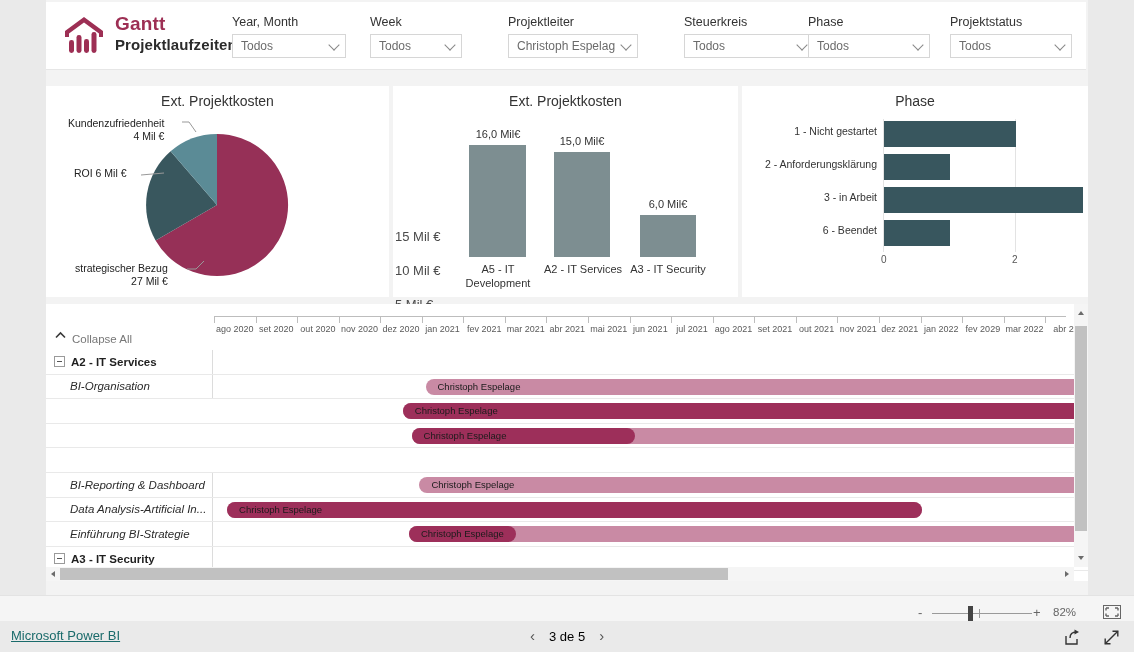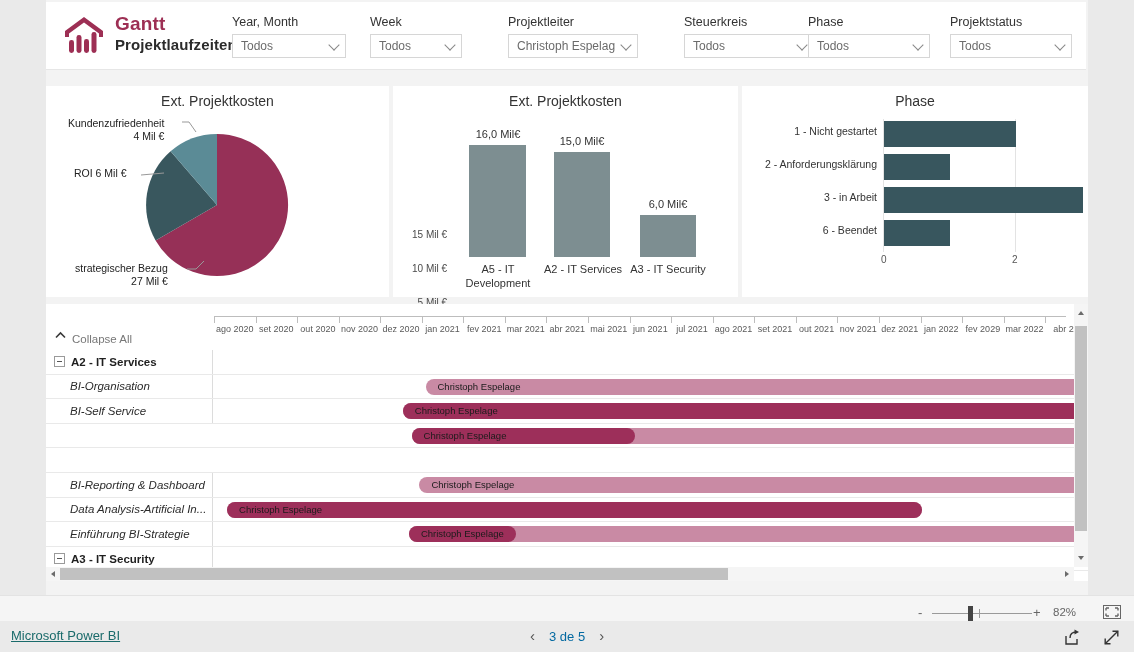--- a/index.html
+++ b/index.html
@@ -64,21 +64,21 @@
     text-align: center; font-size: 14px; color: #333;
   }
   .pie-lbl {
     position: absolute; font-size: 10.5px; color: #222; line-height: 13px;
     white-space: nowrap;
   }
   .leader { position: absolute; stroke: #999; stroke-width: 1; fill: none; }
 
   
   .col-axis-lbl {
-    position: absolute; font-size: 10px; color: #4a4a4a; text-align: right;
+    position: absolute; font-size: 13px; color: #4a4a4a; text-align: left;
     white-space: nowrap;
   }
   .col-bar { position: absolute; background: #7d8e91; }
   .col-val {
     position: absolute; font-size: 11px; color: #333; text-align: center;
     white-space: nowrap;
   }
   .col-cat {
     position: absolute; font-size: 11px; color: #333; text-align: center;
     line-height: 14px;
@@ -207,21 +207,21 @@
     background: #eaeaea;
   }
   .pbi-link {
     position: absolute; left: 11px; top: 7px; font-size: 13px; color: #1a6b6b;
     text-decoration: underline; white-space: nowrap;
   }
   .pager {
     position: absolute; left: 530px; top: 6px; display: flex; align-items: center; gap: 14px;
   }
   .pager-arrow { font-size: 15px; color: #555; line-height: 18px; }
-  .pager-text { font-size: 13px; color: #0369a1; }
+  .pager-text { font-size: 13px; color: #000000; }
   .foot-icons { position: absolute; right: 14px; top: 8px; display: flex; gap: 22px; }
 </style>
 </head>
 <body>
 
 <div id="root">
 
   <div class="canvas"></div>
 
   <div class="header">
@@ -430,23 +430,20 @@
         <div class="row" style="top: 24.6px;">
           <div class="row-name">
             <div class="task-label">BI-Organisation</div>
           </div>
           <div class="row-track">
             <div class="bar-bg" style="left: 24.2%; width: 75.8%;"></div>
             <div class="bar-txt" style="left: calc(24.2% + 12px);">Christoph Espelage</div>
           </div>
         </div>
         <div class="row" style="top: 49.2px;">
-          <div class="row-name">
-            <div class="task-label">BI-Self Service</div>
-          </div>
           <div class="row-track">
             <div class="bar-bg" style="left: 21.6%; width: 78.4%;"></div>
             <div class="bar-fg" style="left: 21.6%; width: 78.4%;"></div>
             <div class="bar-txt" style="left: calc(21.6% + 12px);">Christoph Espelage</div>
           </div>
         </div>
         <div class="row" style="top: 73.8px;">
           <div class="row-track">
             <div class="bar-bg" style="left: 22.6%; width: 77.4%;"></div>
             <div class="bar-fg" style="left: 22.6%; width: 25.6%;"></div>

